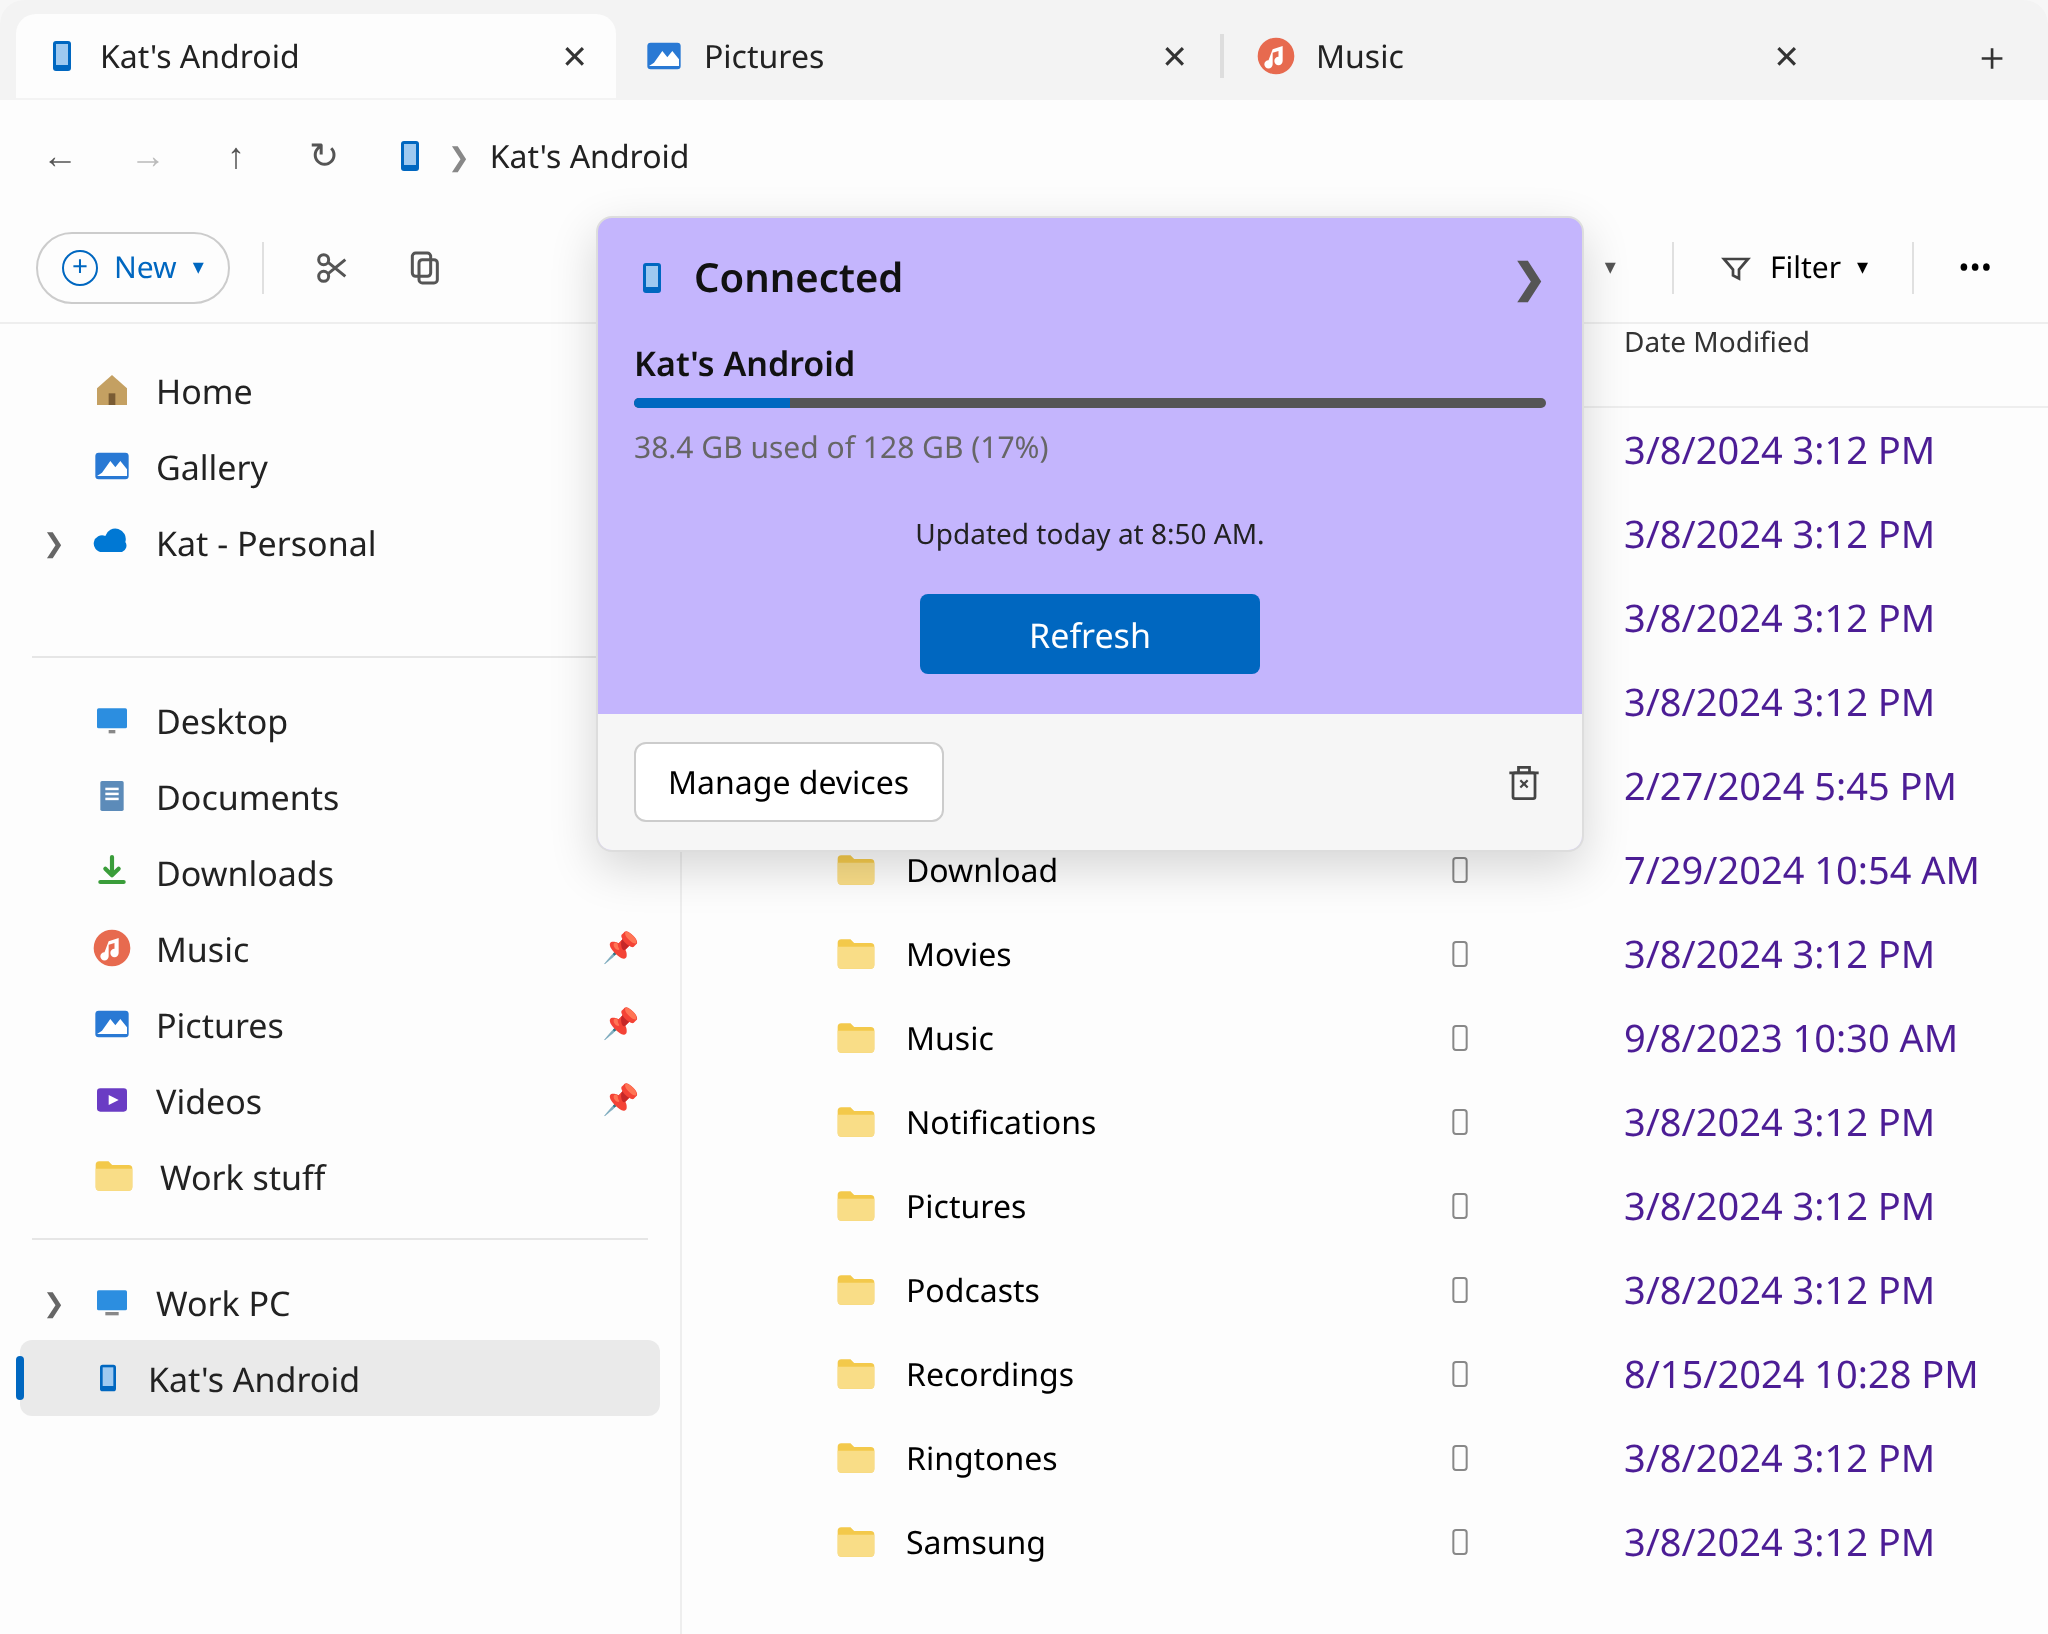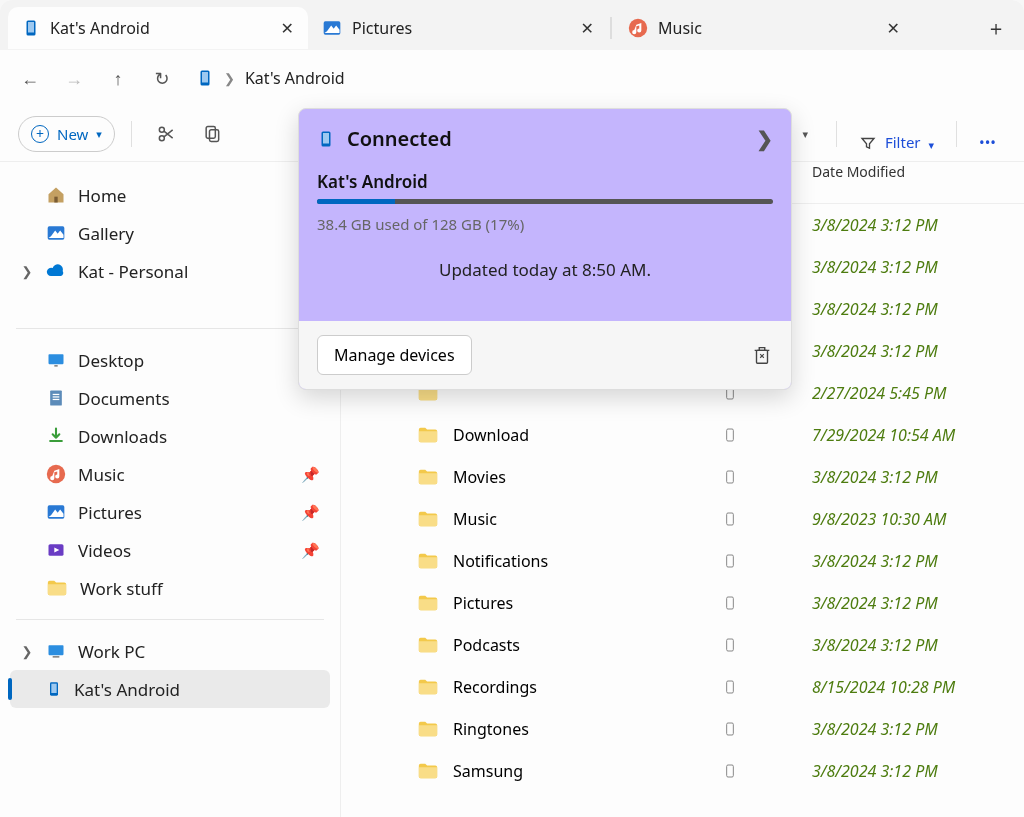--- a/index.html
+++ b/index.html
@@ -17,21 +17,21 @@
 .navbar { display:flex; align-items:center; height:56px; background:#fdfdfd; padding:0 10px; gap:4px; }
 .navbtn { width:40px; height:40px; display:flex; align-items:center; justify-content:center; color:#555; border-radius:6px; cursor:pointer; font-size:18px; }
 .navbtn.disabled { color:#bbb; }
 .addr { margin-left:10px; display:flex; align-items:center; gap:10px; font-size:16px; color:#222; }
 
 
 .toolbar { display:flex; align-items:center; height:56px; background:#fdfdfd; padding:0 18px; gap:10px; border-bottom:1px solid #eee; }
 .newbtn { display:flex; align-items:center; gap:8px; height:36px; padding:0 12px; border:1px solid #ccc; border-radius:18px; color:#0067c0; font-size:15px; cursor:pointer; }
 .tbbtn { width:36px; height:36px; display:flex; align-items:center; justify-content:center; color:#555; cursor:pointer; font-size:18px; }
 .tbsep { width:1px; height:26px; background:#e0e0e0; margin:0 6px; }
-.sortbtn,.filterbtn,.morebtn { display:flex; align-items:flex-end; gap:8px; height:36px; padding:0 10px; color:#1d4ed8; cursor:pointer; font-size:15px; }
+.sortbtn,.filterbtn,.morebtn { display:flex; align-items:center; gap:8px; height:36px; padding:0 10px; color:#000000; cursor:pointer; font-size:15px; }
 .toolbar-right { margin-left:auto; display:flex; align-items:center; gap:6px; }
 
 
 .main { display:flex; height: calc(817px - 50px - 56px - 56px); background:#fdfdfd; }
 .sidebar { width:340px; padding:14px 10px; overflow:auto; }
 .side-item { display:flex; align-items:center; gap:12px; height:38px; padding:0 10px; border-radius:6px; font-size:17px; color:#222; cursor:pointer; position:relative; }
 .side-item.selected { background:#eaeaea; }
 .side-item.selected::before { content:""; position:absolute; left:-2px; top:8px; bottom:8px; width:4px; background:#0067c0; border-radius:3px; }
 .side-section-gap { height:26px; }
 .side-ruler { height:1px; background:#e6e6e6; margin:12px 6px; }
@@ -40,32 +40,32 @@
 
 .content { flex:1; display:flex; flex-direction:column; overflow:hidden; border-left:1px solid #eee; }
 .columns { display:flex; align-items:flex-start; height:42px; padding:0 12px; font-size:14px; color:#333; border-bottom:1px solid #eee; }
 .col-name { flex:1; padding-left:64px; }
 .col-status { width:90px; text-align:center; }
 .col-date { width:200px; }
 .filelist { flex:1; overflow:auto; }
 .row { display:flex; align-items:center; height:42px; padding:0 12px; font-size:16px; }
 .cell-name { flex:1; display:flex; align-items:flex-end; gap:14px; padding-left:64px; }
 .cell-status { width:90px; text-align:center; color:#777; font-size:16px; }
-.cell-date { width:200px; color:#4d7c0f; font-size:16px;font-style:italic; }
+.cell-date { width:200px; color:#4c1d95; font-size:19px; }
 
 
 .popup { position:absolute; left:262px; top:108px; width:494px; background:#c4b5fd; border:1px solid #ddd; border-radius:8px; box-shadow:0 8px 24px rgba(0,0,0,.16); z-index:10; overflow:hidden;margin-left:36px; }
 .popup-header { display:flex; align-items:center; gap:12px; padding:16px 18px 18px 18px; font-size:20px; font-weight:600; color:#111; }
 .popup-header .chev { margin-left:auto; color:#555; font-size:20px; }
 .popup-body { padding:0 18px 20px 18px; }
 .devname { font-size:17px; font-weight:600; color:#111; margin-bottom:6px; }
 .progress { height:5px; background:#555; border-radius:3px; overflow:hidden; margin-bottom:10px; }
 .progress-fill { height:100%; background:#0067c0; width:17%; }
 .storage { font-size:15px; color:#666; margin-bottom:24px; }
-.updated { text-align:center; font-size:17px; color:#222; margin-bottom:20px; }
+.updated { text-align:center; font-size:14px; color:#222; margin-bottom:20px; }
 .refreshbtn { display:block; margin:0 auto; background:#0067c0; color:#fff; border:none; height:40px; width:170px; border-radius:4px; font-size:17px; cursor:pointer; }
 .popup-footer { display:flex; align-items:center; padding:14px 18px; background:#f6f6f6; gap:10px; }
 .managebtn { height:40px; padding:6px 16px; border:1px solid #ccc; background:#fff; border-radius:6px; font-size:16px; cursor:pointer; }
 .trashicon { margin-left:auto; width:22px; height:22px; color:#444; cursor:pointer; }
 
 
 svg { display:block; }
 .folder-ico { width:22px; height:22px; }
 </style>
 </head>
@@ -525,20 +525,21 @@
     <span>Connected</span>
     <span class="chev">❯</span>
   </div>
   <div class="popup-body">
     <div class="devname">Kat's Android</div>
     <div class="progress">
       <div class="progress-fill"></div>
     </div>
     <div class="storage">38.4 GB used of 128 GB (17%)</div>
     <div class="updated">Updated today at 8:50 AM.</div>
+    <button class="refreshbtn">Refresh</button>
   </div>
   <div class="popup-footer">
     <button class="managebtn">Manage devices</button>
     <svg class="trashicon" width="22" height="22">
         <use href="#sym-recycle"></use>
       </svg>
   </div>
 </div>
 
 </body></html>

